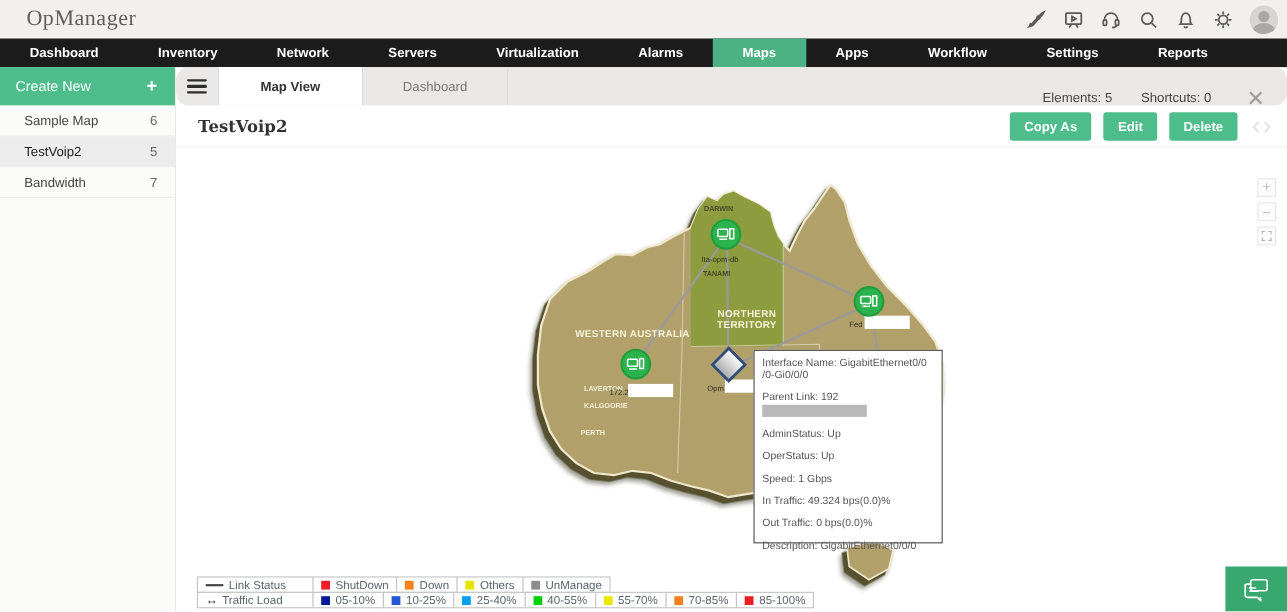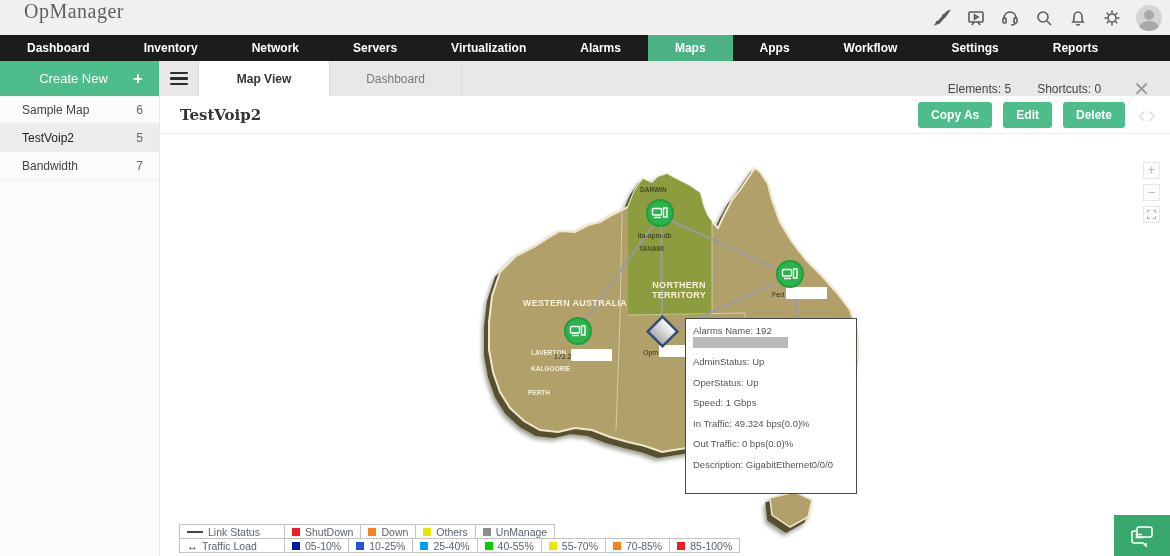--- a/index.html
+++ b/index.html
@@ -1,44 +1,44 @@
 <!DOCTYPE html>
 <html><head>
 <meta charset="utf-8">
 <style>
   * { margin:0; padding:0; box-sizing:border-box; }
   html,body { width:1170px; height:556px; overflow:hidden; }
   body { font-family:"Liberation Sans", sans-serif; position:relative; background:#fff; }
 
   
-  .app-header { position:absolute; left:0; top:0; width:1170px; height:35px; background:#f1f0ee; display:flex; align-items:flex-start; }
+  .app-header { position:absolute; left:0; top:0; width:1170px; height:35px; background:#f1f0ee; display:flex; align-items:center; }
   .logo { font-family:"Liberation Serif", serif; font-size:20px; color:#5f5f5f; margin-left:24px; letter-spacing:.5px; }
   .hdr-icons { position:absolute; right:8px; top:0; height:35px; display:flex; align-items:center; gap:14px; }
   .hicon { width:20px; height:20px; display:flex; align-items:center; justify-content:center; cursor:pointer; }
   .hicon svg { stroke:#5a5a5a; fill:none; stroke-width:1.6; }
   .avatar { width:26px; height:26px; border-radius:50%; background:#d6d5d3; position:relative; overflow:hidden; }
   .avatar::before { content:""; position:absolute; left:8px; top:5px; width:10px; height:10px; border-radius:50%; background:#a9a8a6; }
   .avatar::after { content:""; position:absolute; left:3px; top:16px; width:20px; height:14px; border-radius:50%; background:#a9a8a6; }
 
   
   .main-nav { position:absolute; left:0; top:35px; width:1170px; height:26px; background:#1d1c1c; display:flex; }
   .nav-item { color:#fff; font-size:12px; font-weight:bold; line-height:26px; padding:0 27px; cursor:pointer; white-space:nowrap; }
   .nav-item.active { background:#4cb283; }
 
   
   .sidebar { position:absolute; left:0; top:61px; width:160px; height:495px; background:#fbfbfa; border-right:1px solid #e7e7e7; }
   .create-new { height:35px; background:#4cbd8b; color:#fff; font-size:13px; display:flex; align-items:center; cursor:pointer; }
-  .create-new .lbl { flex:1; text-align:center; padding-left:14px; }
+  .create-new .lbl { flex:1; text-align:left; padding-left:14px; }
   .create-new .plus { font-size:17px; font-weight:bold; padding-right:16px; }
   .side-item { height:28px; display:flex; align-items:center; padding:0 16px 0 22px; font-size:12px; color:#444; border-bottom:1px solid #eeeeee; cursor:pointer; background:#fbfbfa; }
   .side-item.selected { background:#ececec; color:#222; }
   .side-item .count { margin-left:auto; color:#666; }
 
   
-  .tabbar { position:absolute; left:160px; top:61px; width:1010px; height:35px; background:#e9e8e7; display:flex; align-items:stretch; }
+  .tabbar { position:absolute; left:160px; top:61px; width:1010px; height:35px; background:#e9e8e7; display:flex; align-items:stretch;border-radius:12px; }
   .burger { width:38px; display:flex; flex-direction:column; justify-content:center; gap:3px; padding:0 10px; cursor:pointer; }
   .burger span { height:2.5px; background:#2d2d2d; border-radius:1px; }
   .tab { width:132px; display:flex; align-items:center; justify-content:center; font-size:12px; color:#777; border-right:1px solid #dcdbda; cursor:pointer; }
   .tab.active { background:#fff; color:#333; font-weight:bold; border-left:1px solid #dcdbda; }
   .tab-right { margin-left:auto; display:flex; align-items:center; gap:26px; padding-right:14px; font-size:12px; color:#444;margin-top:21px; }
   .close-x { font-size:20px; color:#9c9c9c; font-weight:300; cursor:pointer; padding:0 6px; }
 
   
   .content { position:absolute; left:160px; top:96px; width:1010px; height:460px; background:#fff; }
   .title-row { height:38px; display:flex; align-items:center; border-bottom:1px solid #f0f0ef; padding:0 14px 0 20px; }
@@ -262,21 +262,22 @@
         <linearGradient id="diamondGrad" x1="0" y1="0" x2="0" y2="1">
           <stop offset="0" stop-color="#ffffff"></stop>
             <stop offset="1" stop-color="#a8a8a8"></stop>
         </linearGradient>
       </defs>
       <rect x="652" y="321" width="21" height="21" transform="rotate(45 662.5 331.5)" fill="url(#diamondGrad)" stroke="#2f4d7a" stroke-width="2.5"></rect>
     </g>
   </svg>
 
   <div class="tooltip">
-    <div class="tip-line"><span>Alarms Name:</span> <span>192</span> <span class="redact"></span></div>
+    <div class="tip-line"><span>Interface Name:</span> <span>GigabitEthernet0/0 /0-Gi0/0/0</span></div>
+    <div class="tip-line"><span>Parent Link:</span> <span>192</span> <span class="redact"></span></div>
     <div class="tip-line"><span>AdminStatus:</span> <span>Up</span></div>
     <div class="tip-line"><span>OperStatus:</span> <span>Up</span></div>
     <div class="tip-line"><span>Speed:</span> <span>1 Gbps</span></div>
     <div class="tip-line"><span>In Traffic:</span> <span>49.324 bps(0.0)%</span></div>
     <div class="tip-line"><span>Out Traffic:</span> <span>0 bps(0.0)%</span></div>
     <div class="tip-line"><span>Description:</span> <span>GigabitEthernet0/0/0</span></div>
   </div>
 </div>
 
 <div class="legend">

